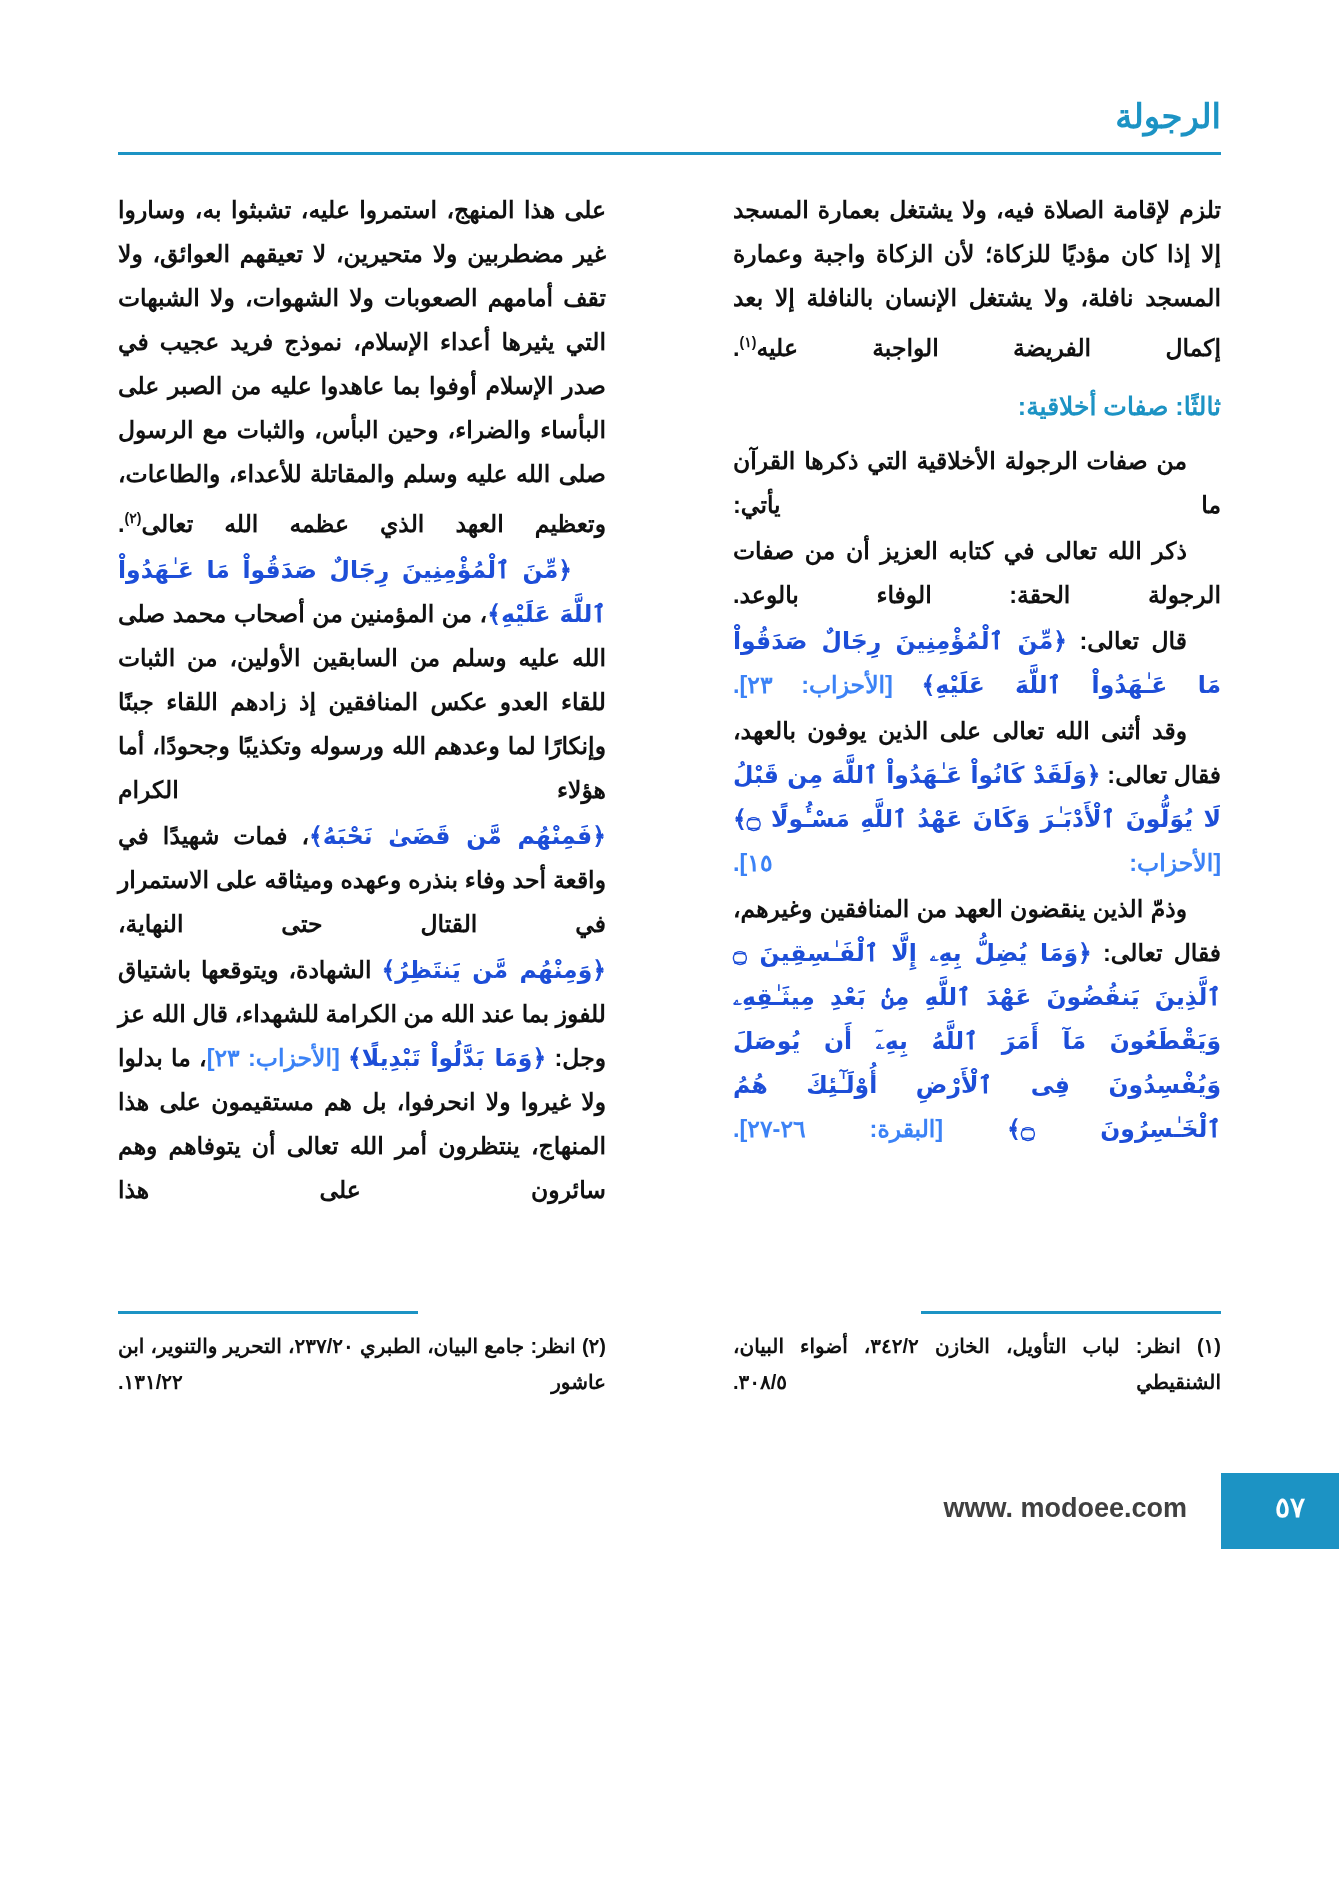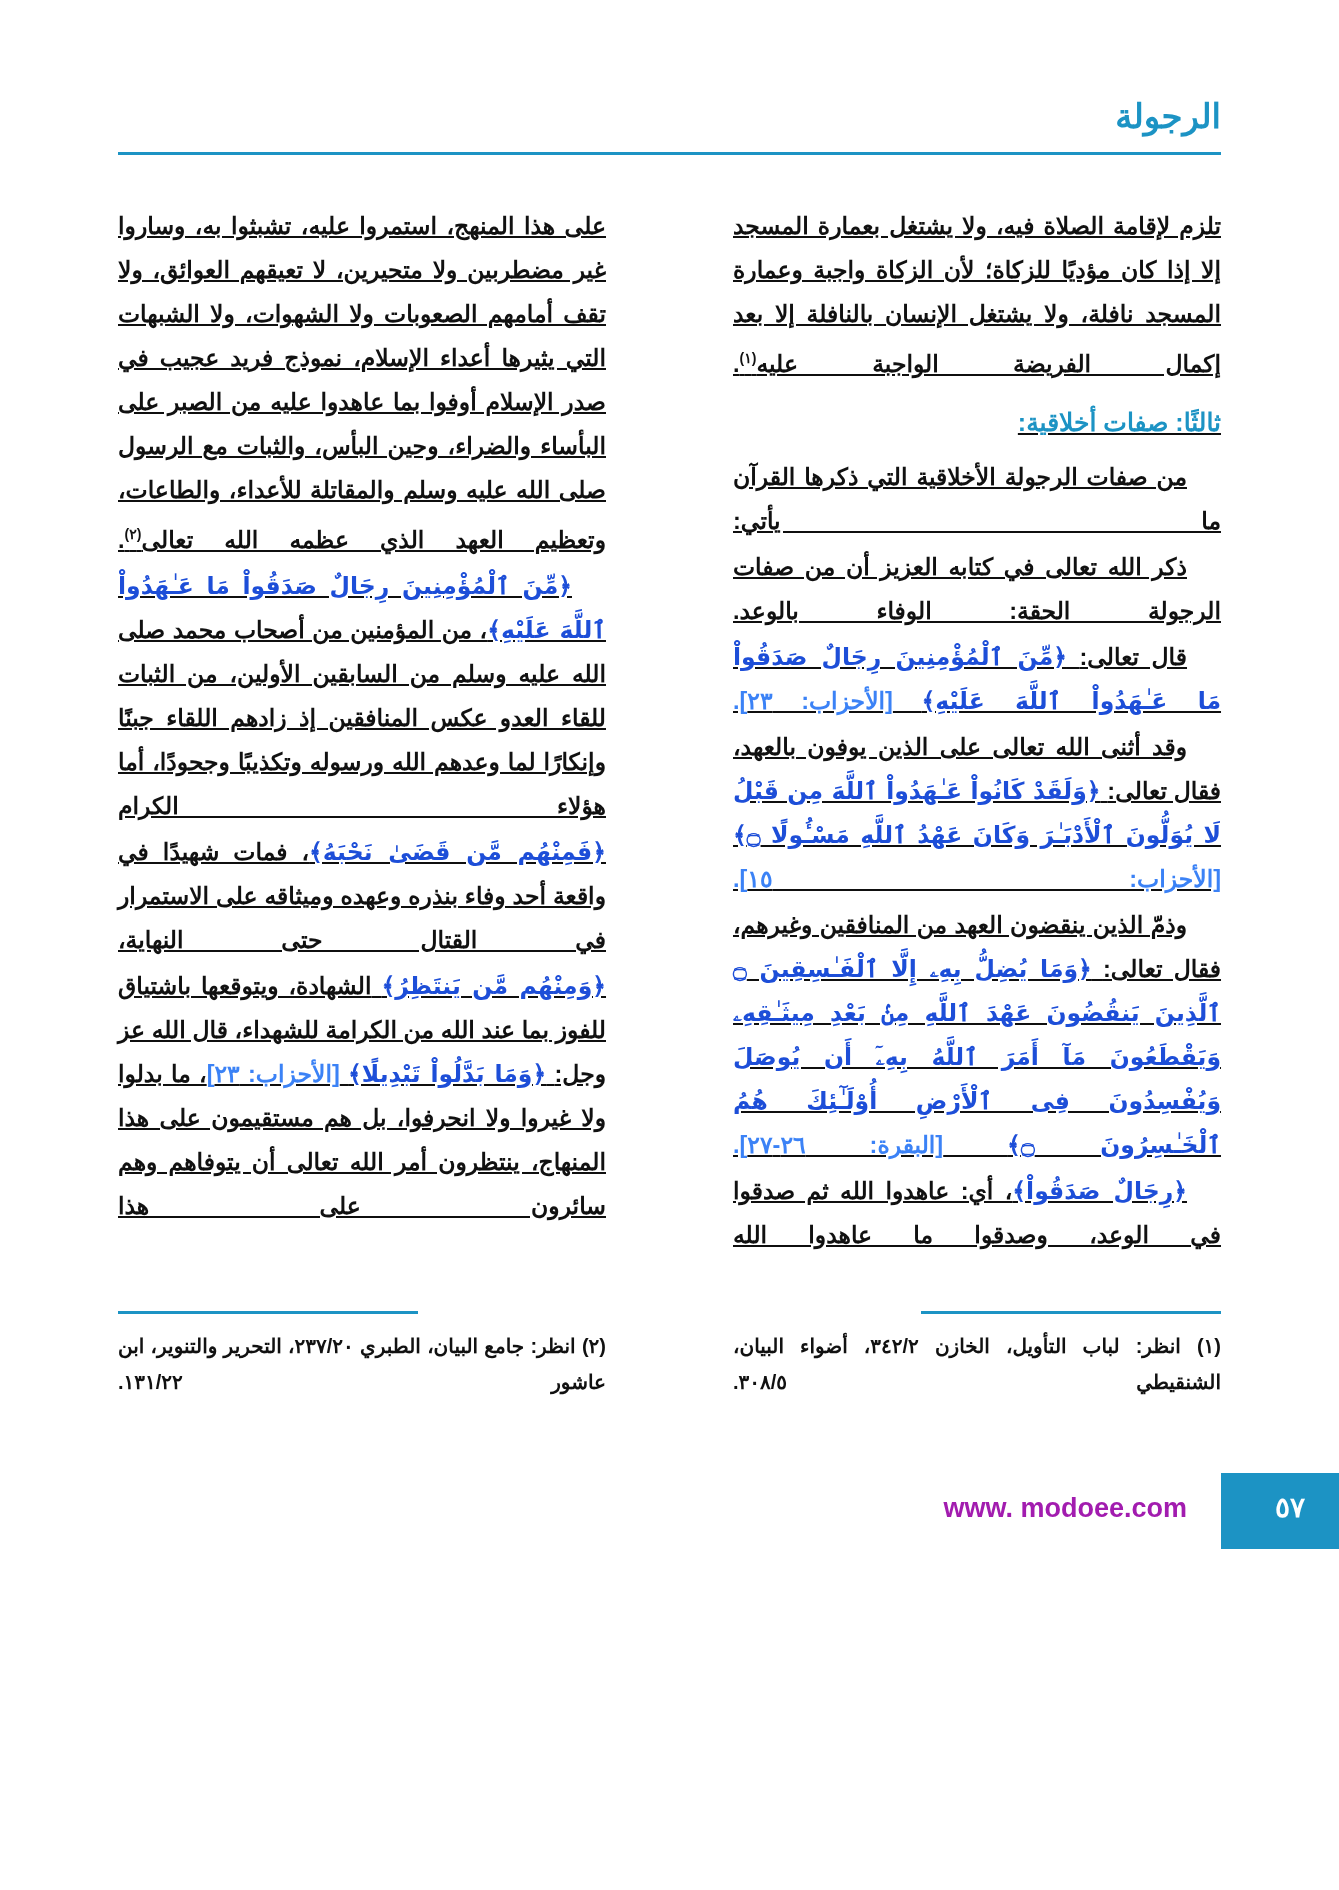--- a/index.html
+++ b/index.html
@@ -46,24 +46,23 @@
   
   .columns {
     position: absolute;
     top: 188px;
     right: 118px;
     left: 118px;
     height: 1410px;
   }
   .col {
     position: absolute;
-    top: 16px;
+    top: 0;
     width: 488px;
     height: 100%;
-    text-decoration: underline;
   }
   .col-right { right: 0; }
   .col-left  { left: 0; }
 
   .col p {
     margin: 0 0 2px 0;
     font-size: 23.5px;
     line-height: 44px;
     text-align: justify;
     text-align-last: justify;
@@ -146,21 +145,21 @@
     font-size: 28px;
     font-weight: bold;
     color: #ffffff;
   }
   .site {
     position: absolute;
     right: 152px;
     top: 20px;
     font-size: 27px;
     font-weight: bold;
-    color: #a21caf;
+    color: #404040;
     direction: ltr;
   }
 </style>
 </head>
 <body>
 
 <div class="page">
 
   <div class="header">
     <div class="header-title">الرجولة</div>
@@ -179,21 +178,20 @@
 
 
       <p class="indent">ذكر الله تعالى في كتابه العزيز أن من صفات الرجولة الحقة: الوفاء بالوعد.</p>
 
       <p class="indent"><span>قال تعالى:</span> <span class="q">﴿مِّنَ ٱلْمُؤْمِنِينَ رِجَالٌ صَدَقُواْ مَا عَـٰهَدُواْ ٱللَّهَ عَلَيْهِ﴾</span> <span class="ref">[الأحزاب: ٢٣].</span></p>
 
       <p class="indent"><span>وقد أثنى الله تعالى على الذين يوفون بالعهد، فقال تعالى:</span> <span class="q">﴿وَلَقَدْ كَانُواْ عَـٰهَدُواْ ٱللَّهَ مِن قَبْلُ لَا يُوَلُّونَ ٱلْأَدْبَـٰرَ وَكَانَ عَهْدُ ٱللَّهِ مَسْـُٔولًا ۝﴾</span> <span class="ref">[الأحزاب: ١٥].</span></p>
 
       <p class="indent"><span>وذمّ الذين ينقضون العهد من المنافقين وغيرهم، فقال تعالى:</span> <span class="q">﴿وَمَا يُضِلُّ بِهِۦ إِلَّا ٱلْفَـٰسِقِينَ ۝ ٱلَّذِينَ يَنقُضُونَ عَهْدَ ٱللَّهِ مِنۢ بَعْدِ مِيثَـٰقِهِۦ وَيَقْطَعُونَ مَآ أَمَرَ ٱللَّهُ بِهِۦٓ أَن يُوصَلَ وَيُفْسِدُونَ فِى ٱلْأَرْضِ أُوْلَـٰٓئِكَ هُمُ ٱلْخَـٰسِرُونَ ۝﴾</span> <span class="ref">[البقرة: ٢٦-٢٧].</span></p>
 
-      <p class="indent"><span class="q">﴿رِجَالٌ صَدَقُواْ﴾</span><span>، أي: عاهدوا الله ثم صدقوا في الوعد، وصدقوا ما عاهدوا الله</span></p>
 
     </div>
 
     <div class="col col-left">
 
       <p><span>على هذا المنهج، استمروا عليه، تشبثوا به، وساروا غير مضطربين ولا متحيرين، لا تعيقهم العوائق، ولا تقف أمامهم الصعوبات ولا الشهوات، ولا الشبهات التي يثيرها أعداء الإسلام، نموذج فريد عجيب في صدر الإسلام أوفوا بما عاهدوا عليه من الصبر على البأساء والضراء، وحين البأس، والثبات مع الرسول صلى الله عليه وسلم والمقاتلة للأعداء، والطاعات، وتعظيم العهد الذي عظمه الله تعالى</span><sup class="fn">(٢)</sup>.</p>
 
       <p class="indent"><span class="q">﴿مِّنَ ٱلْمُؤْمِنِينَ رِجَالٌ صَدَقُواْ مَا عَـٰهَدُواْ ٱللَّهَ عَلَيْهِ﴾</span><span>، من المؤمنين من أصحاب محمد صلى الله عليه وسلم من السابقين الأولين، من الثبات للقاء العدو عكس المنافقين إذ زادهم اللقاء جبنًا وإنكارًا لما وعدهم الله ورسوله وتكذيبًا وجحودًا، أما هؤلاء الكرام</span></p>
 
       <p><span class="q">﴿فَمِنْهُم مَّن قَضَىٰ نَحْبَهُ﴾</span><span>، فمات شهيدًا في واقعة أحد وفاء بنذره وعهده وميثاقه على الاستمرار في القتال حتى النهاية،</span></p>

